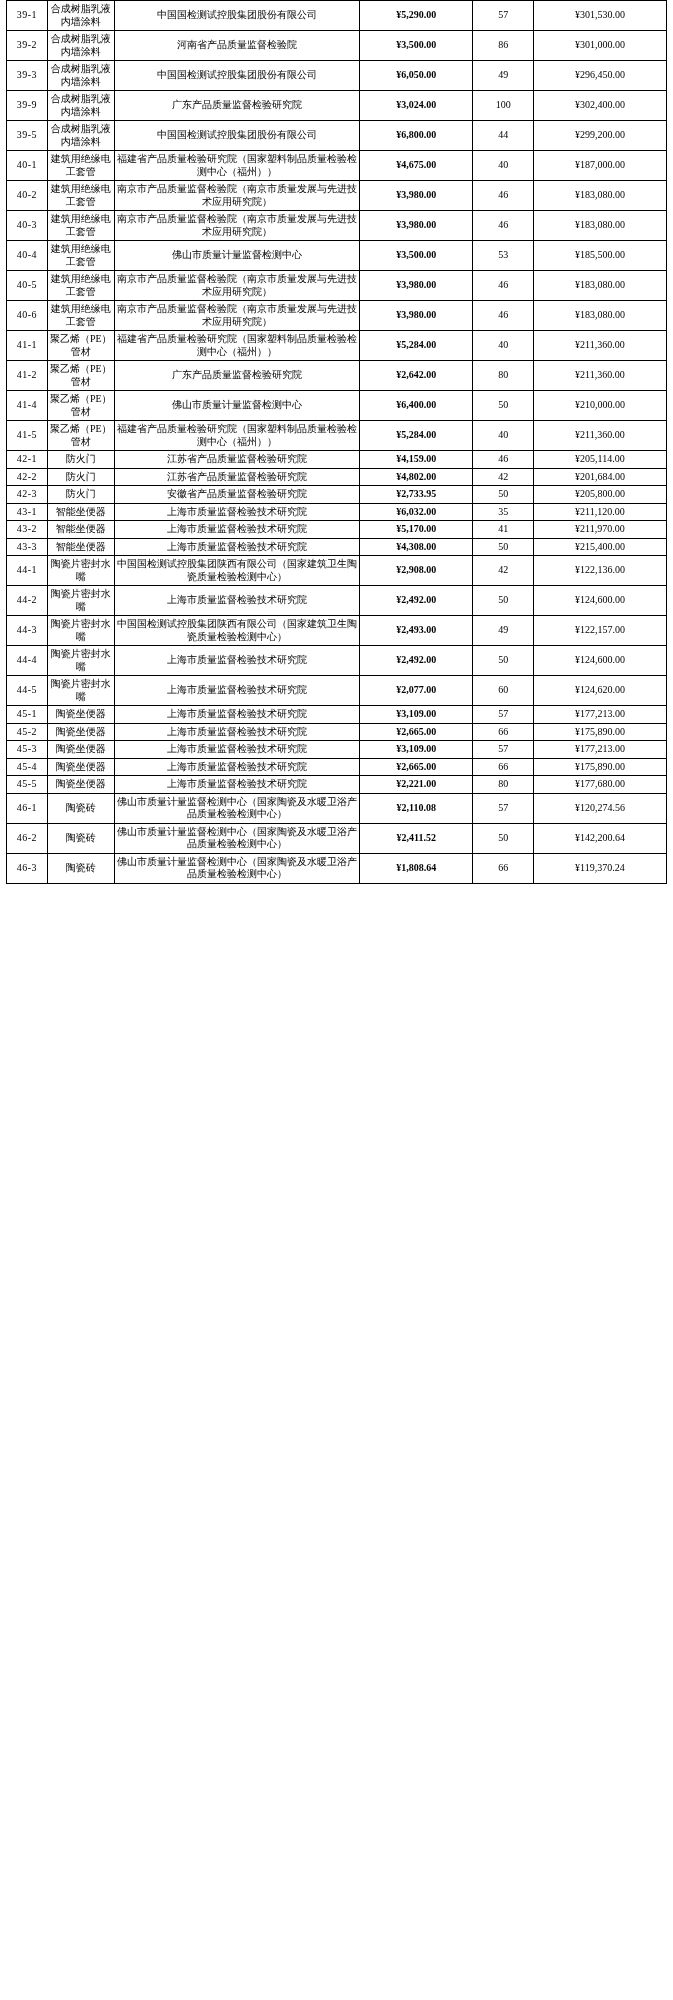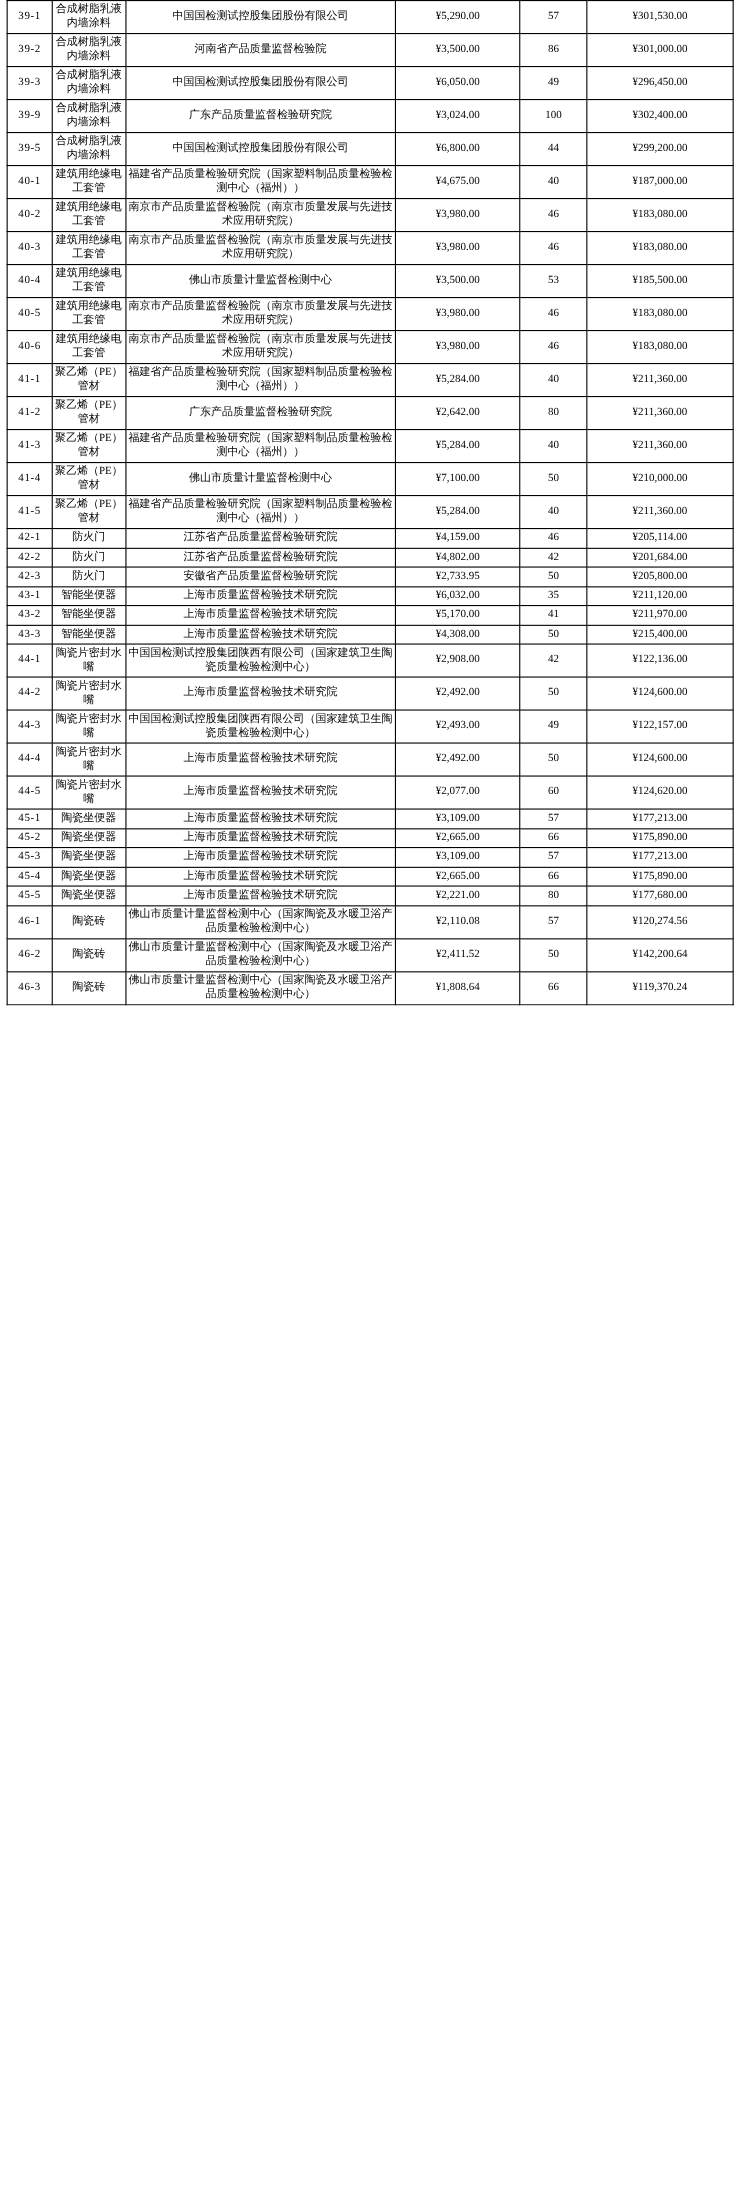--- a/index.html
+++ b/index.html
@@ -46,20 +46,21 @@
   td.c-org {
     width: 220px;
     font-size: 10px;
     line-height: 1.2;
     padding: 2px 4px;
   }
   td.c-price {
     width: 100px;
     font-size: 10.5px;
     font-family: "Liberation Serif", serif;
+    font-weight: bold;
   }
   td.c-qty {
     width: 52px;
     font-size: 10.5px;
   }
   td.c-total {
     width: 118px;
     font-size: 10.5px;
   }
 </style>
@@ -167,32 +168,24 @@
         </tr>
         <tr>
           <td class="c-no">41-2</td>
           <td class="c-item">聚乙烯（PE）管材</td>
           <td class="c-org">广东产品质量监督检验研究院</td>
           <td class="c-price">¥2,642.00</td>
           <td class="c-qty">80</td>
           <td class="c-total">¥211,360.00</td>
         </tr>
         <tr>
-          <td class="c-no">41-3</td>
-          <td class="c-item">聚乙烯（PE）管材</td>
-          <td class="c-org">福建省产品质量检验研究院（国家塑料制品质量检验检测中心（福州））</td>
-          <td class="c-price">¥5,284.00</td>
-          <td class="c-qty">40</td>
-          <td class="c-total">¥211,360.00</td>
-        </tr>
-        <tr>
           <td class="c-no">41-4</td>
           <td class="c-item">聚乙烯（PE）管材</td>
           <td class="c-org">佛山市质量计量监督检测中心</td>
-          <td class="c-price">¥7,100.00</td>
+          <td class="c-price">¥6,400.00</td>
           <td class="c-qty">50</td>
           <td class="c-total">¥210,000.00</td>
         </tr>
         <tr>
           <td class="c-no">41-5</td>
           <td class="c-item">聚乙烯（PE）管材</td>
           <td class="c-org">福建省产品质量检验研究院（国家塑料制品质量检验检测中心（福州））</td>
           <td class="c-price">¥5,284.00</td>
           <td class="c-qty">40</td>
           <td class="c-total">¥211,360.00</td>

